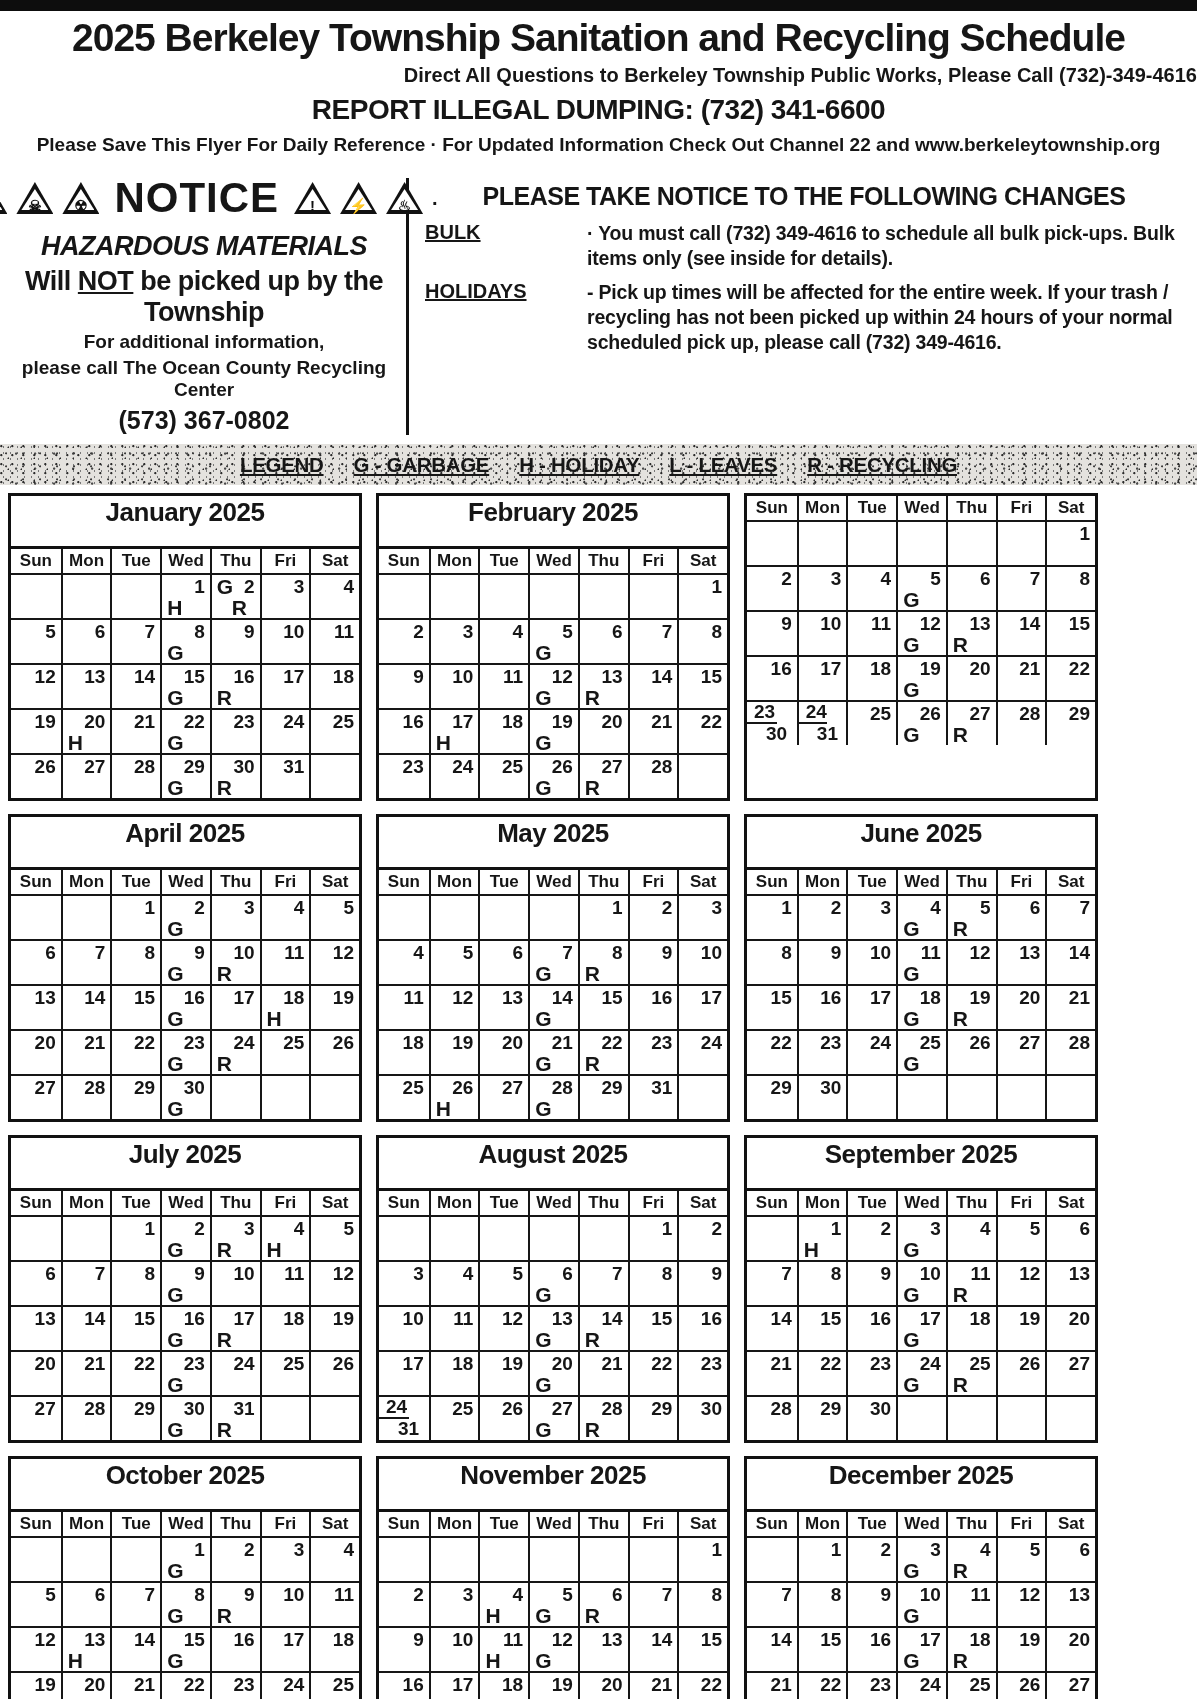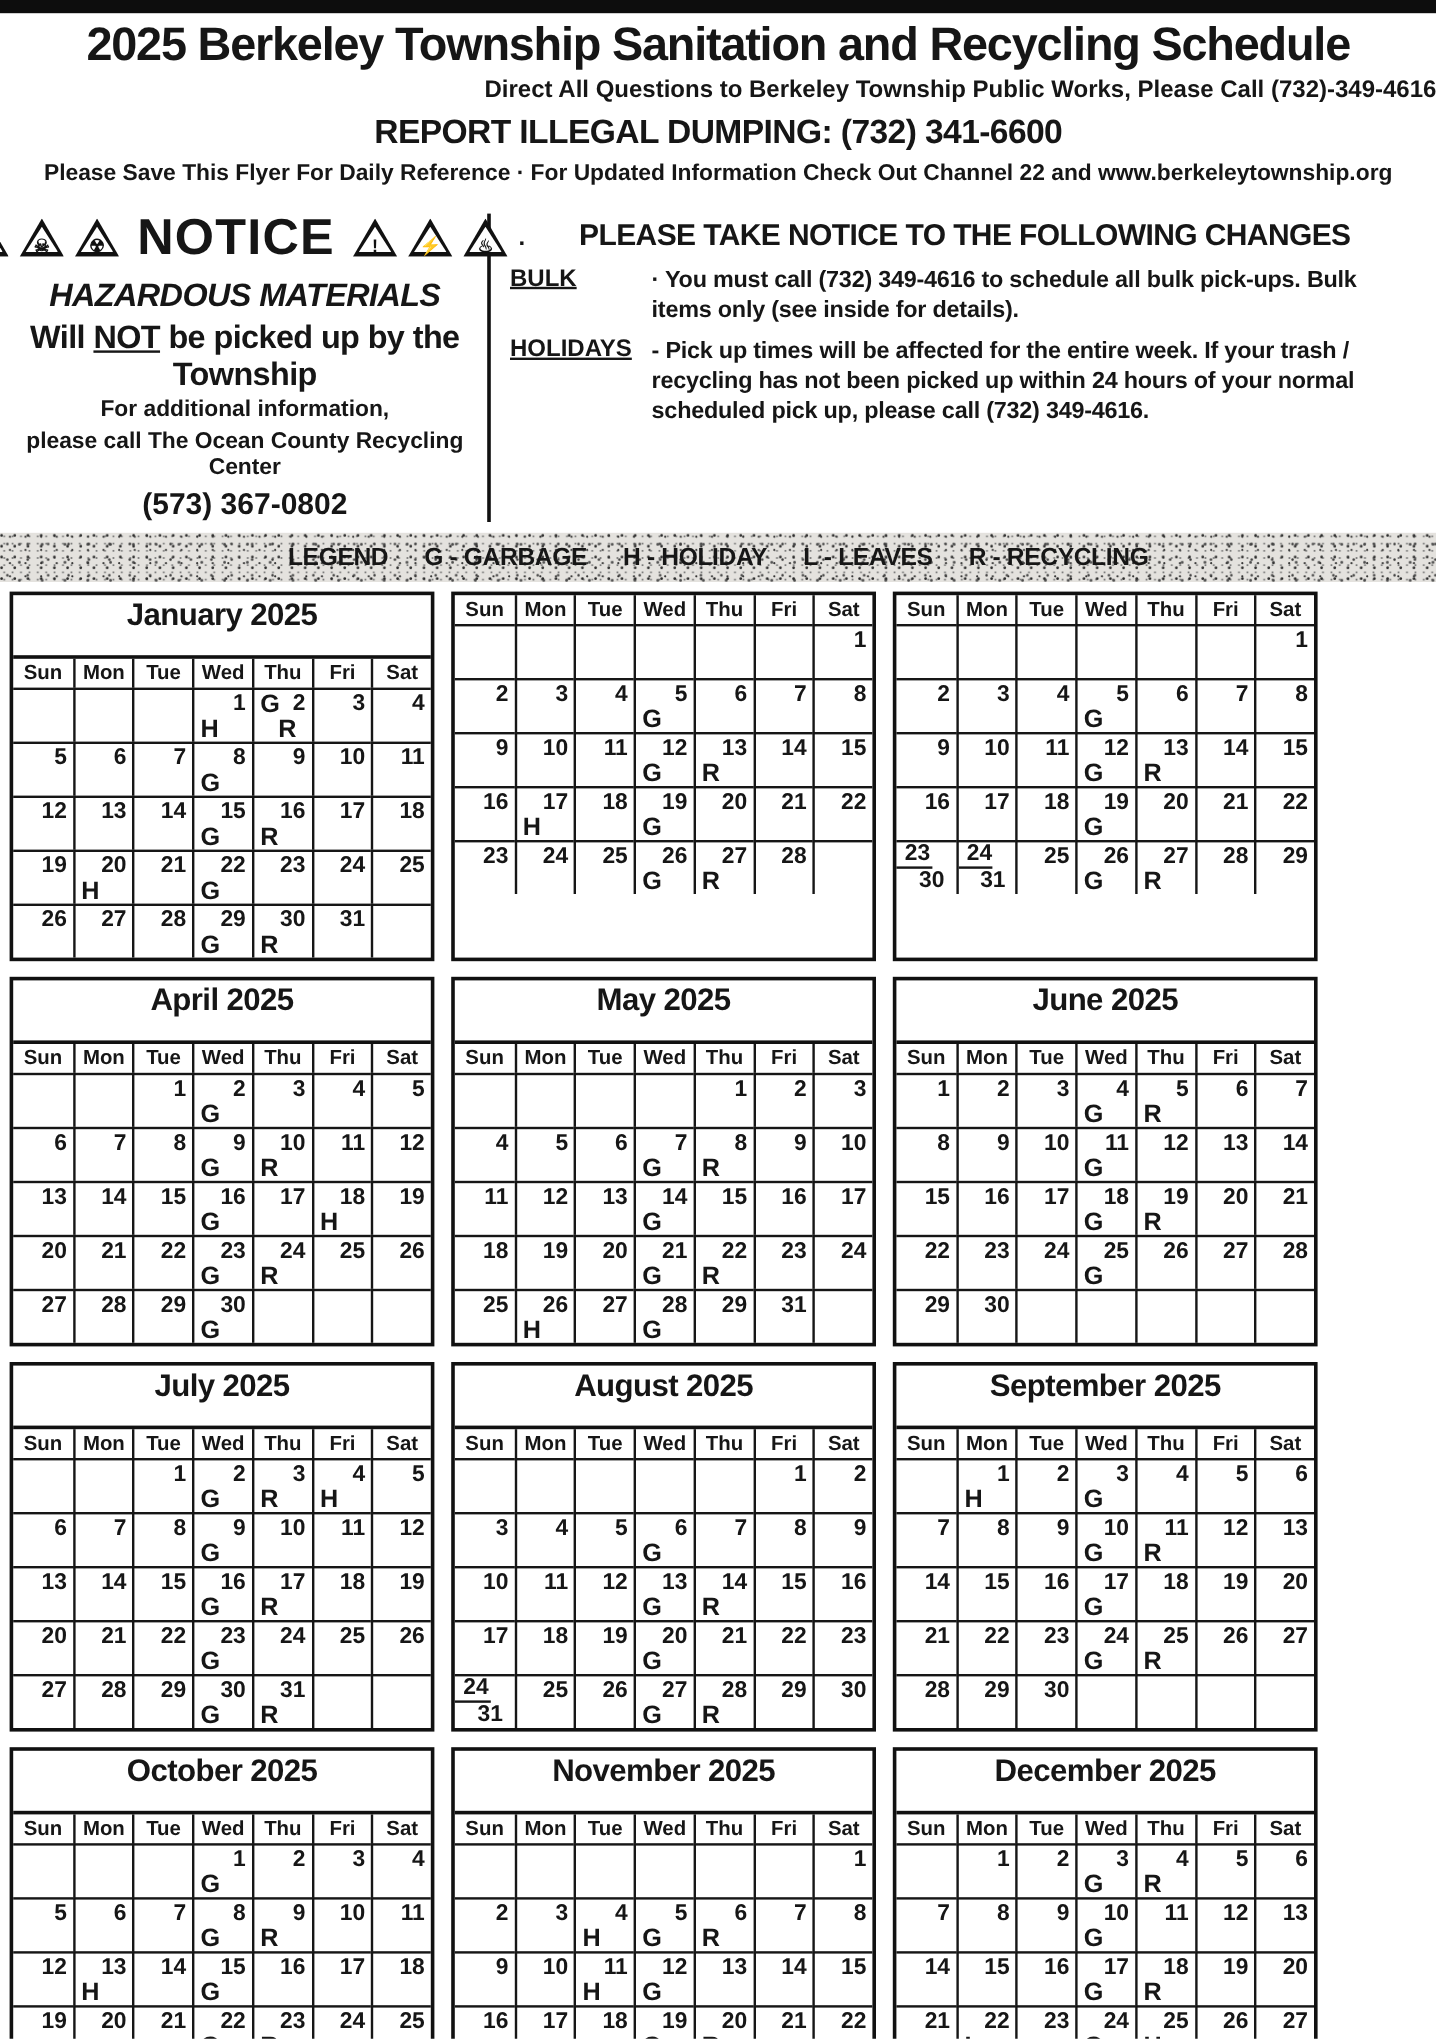--- a/index.html
+++ b/index.html
@@ -28,36 +28,36 @@
   .notice-period { font-size:20px; }
   .hazmat { font-style:italic; font-size:27px; margin-top:9px; letter-spacing:-0.5px; }
   .notline { font-size:27px; margin-top:4px; letter-spacing:-0.5px; }
   .notline u { text-decoration:underline; }
   .info1 { font-size:19px; margin-top:3px; }
   .info2 { font-size:19px; margin-top:4px; }
   .notice-phone { font-size:25px; margin-top:5px; }
 
   .changes { flex:1; border-left:3px solid #111; margin-left:6px; padding:4px 6px 0 16px;margin-top:12px; }
   .changes-title { text-align:center; font-size:25px; letter-spacing:-0.5px; margin-bottom:10px; }
-  .change-item { display:flex; margin-bottom:9px; }
+  .change-item { display:flex; margin-bottom:9px;gap:44px; }
   .change-label { width:118px; font-size:20px; text-decoration:underline; flex-shrink:0; }
   .change-text { flex:1; font-size:19.5px; line-height:1.28; letter-spacing:-0.2px; }
 
   .legend-bar {
     margin-top:9px; height:41px; display:flex; align-items:center; justify-content:center;
     background:
       radial-gradient(circle at 12% 24%, #2b2b2b 0.7px, transparent 1.5px),
       radial-gradient(circle at 36% 72%, #3a3a3a 0.6px, transparent 1.4px),
       radial-gradient(circle at 64% 30%, #2b2b2b 0.5px, transparent 1.2px),
       radial-gradient(circle at 85% 64%, #4a4a4a 0.7px, transparent 1.6px),
       radial-gradient(circle at 50% 50%, #777 0.5px, transparent 1.1px),
       #e4e2de;
     background-size:11px 9px, 17px 13px, 13px 11px, 19px 15px, 7px 6px;
   }
-  .legend-inner { display:flex; gap:30px; font-size:20.5px; letter-spacing:-0.3px; }
+  .legend-inner { display:flex; gap:30px; font-size:20.5px; letter-spacing:-0.3px;text-decoration:underline; }
 
   #calendars {
     display:grid; grid-template-columns:repeat(3, 354px);
     column-gap:14px; row-gap:13px; margin:8px 0 0 8px;
   }
   .month { border:3px solid #111; background:#fff; }
   .month-title { text-align:center; font-size:26px; border-bottom:3px solid #111;
                  padding:1px 0 18px; letter-spacing:-0.5px; }
   .week { display:grid; grid-template-columns:repeat(7,1fr); }
   .dow { height:24px; font-size:17px; text-align:center; line-height:23px;
@@ -277,20 +277,21 @@
           <span class="num">30</span>
           <div class="markers"><span class="mk">R</span></div>
         </div>
         <div class="cell">
           <span class="num">31</span>
         </div>
         <div class="cell"></div>
       </div>
     </div>
     <div class="month">
+      <div class="month-title">February 2025</div>
       <div class="week">
         <div class="dow">Sun</div>
         <div class="dow">Mon</div>
         <div class="dow">Tue</div>
         <div class="dow">Wed</div>
         <div class="dow">Thu</div>
         <div class="dow">Fri</div>
         <div class="dow">Sat</div>
       </div>
       <div class="week">

